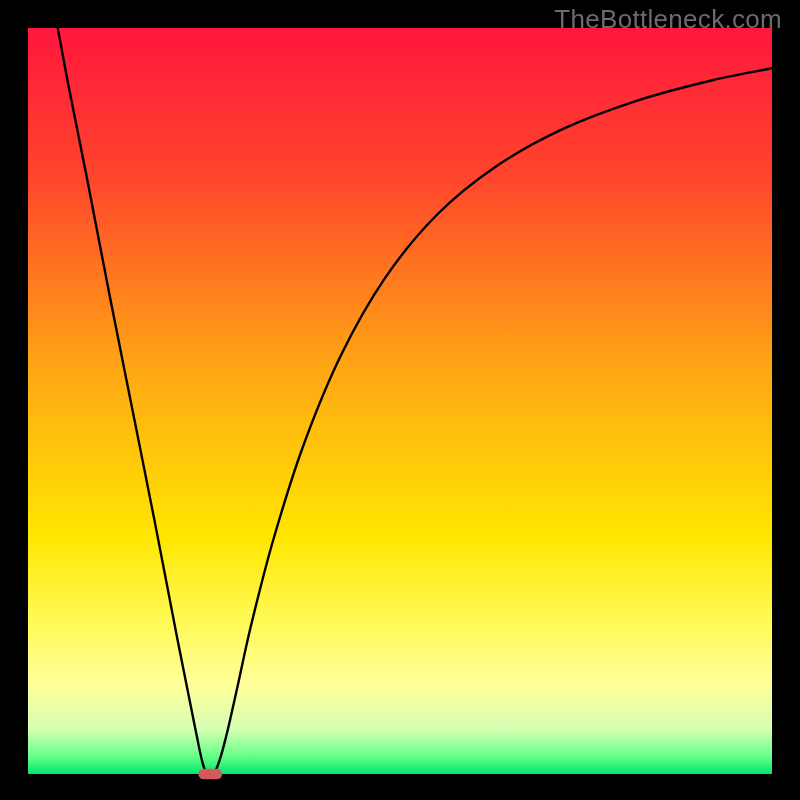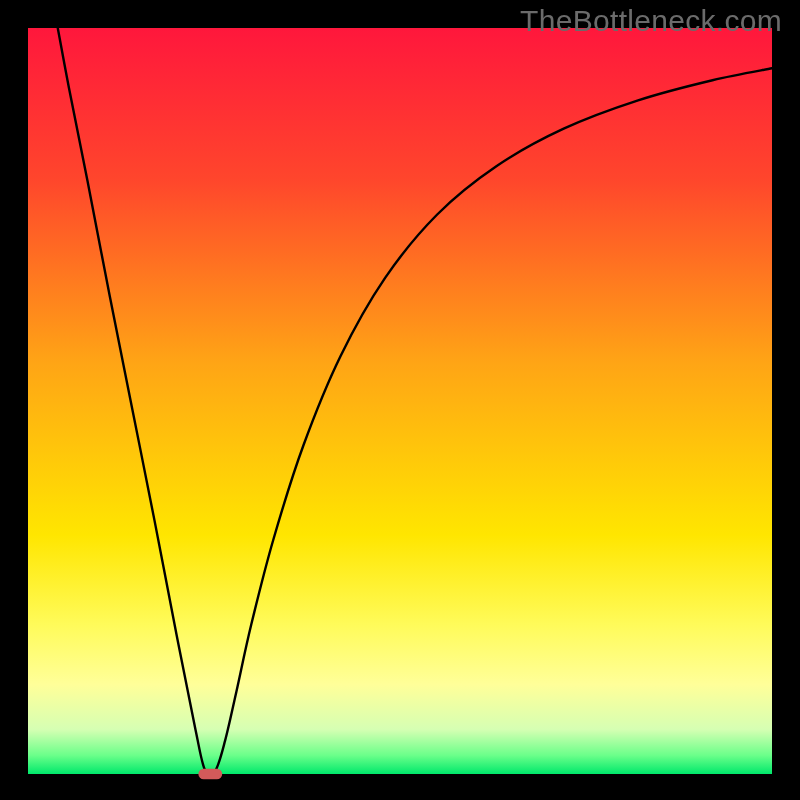--- a/index.html
+++ b/index.html
@@ -14,21 +14,21 @@
   .stage {
     position: relative;
     width: 800px;
     height: 800px;
   }
   .watermark {
     position: absolute;
     top: 4px;
     right: 18px;
     color: #6b6b6b;
-    font-size: 30px;
+    font-size: 26px;
     font-weight: 500;
     letter-spacing: 0.3px;
     z-index: 10;
   }
   svg {
     display: block;
   }
 </style>
 </head>
 <body>

